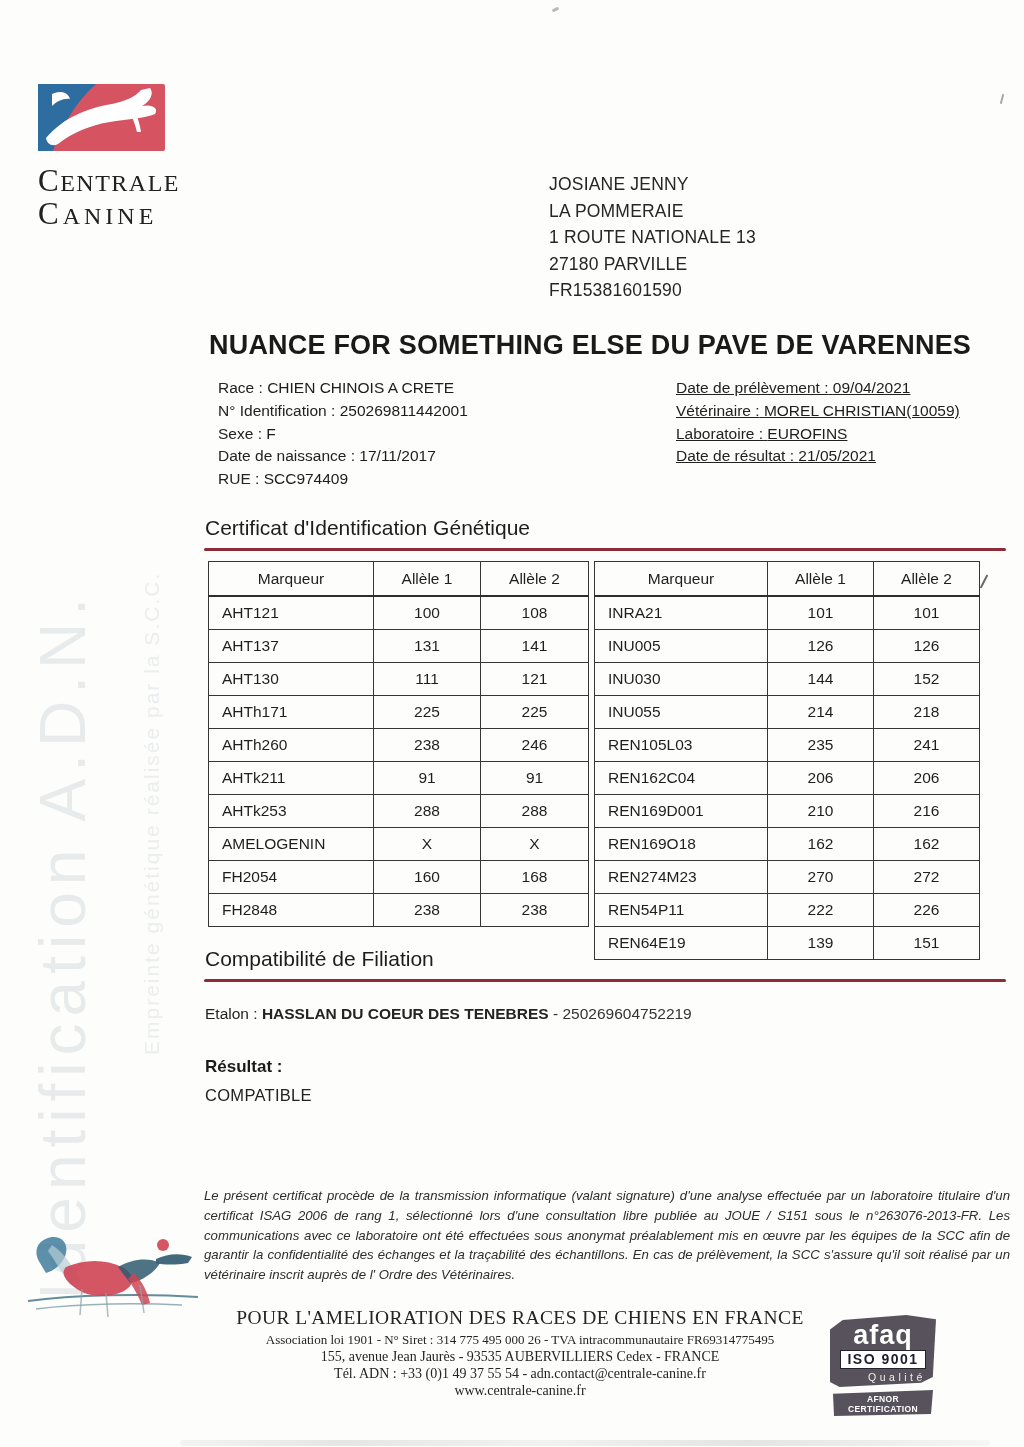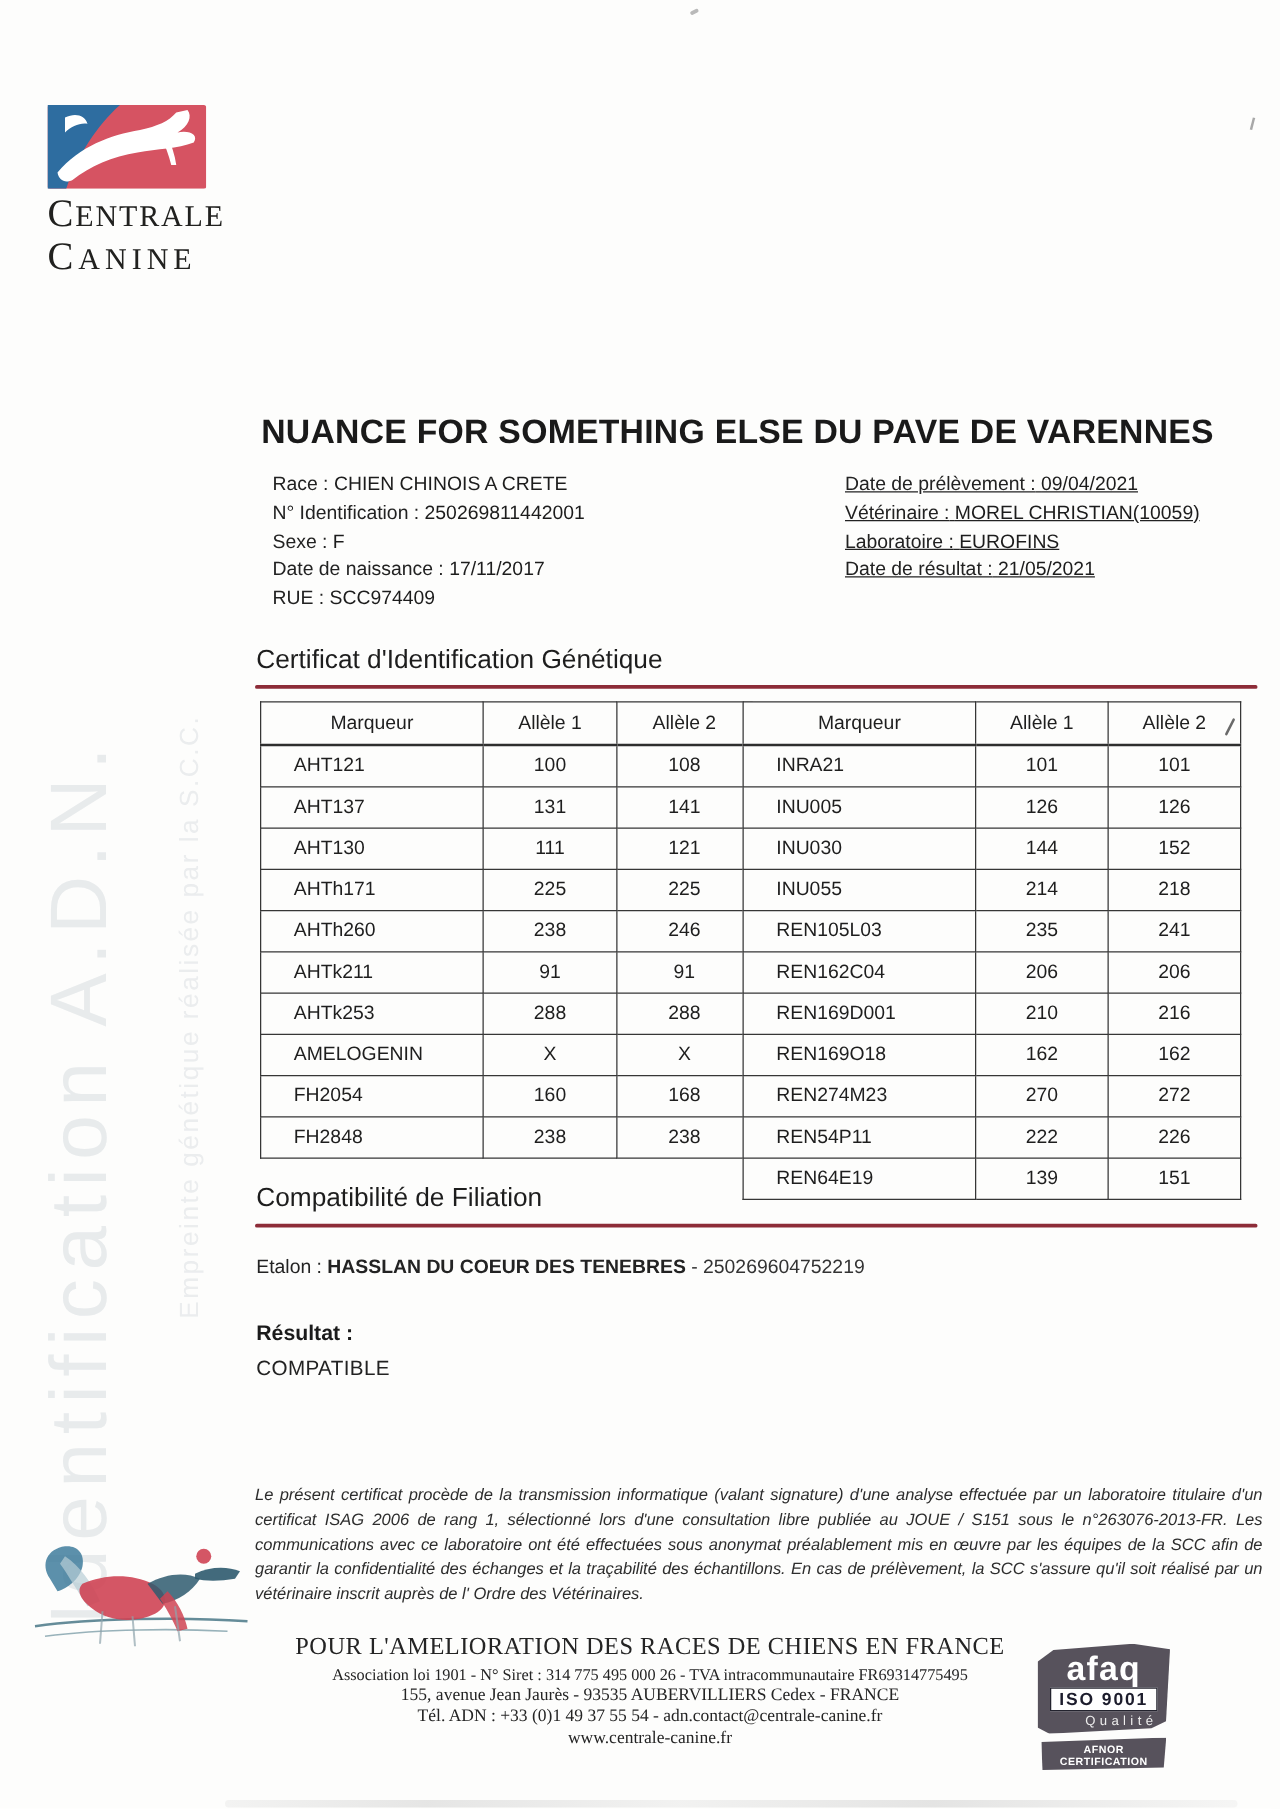--- a/index.html
+++ b/index.html
@@ -15,21 +15,21 @@
 
   
   .wm{position:absolute;transform-origin:0 0;transform:rotate(-90deg);white-space:nowrap;pointer-events:none;}
   .wm-main{left:26px;top:1300px;font-size:64px;font-weight:400;letter-spacing:7px;color:rgba(198,204,210,0.38);}
   .wm-sub{left:140px;top:1055px;font-size:21px;letter-spacing:2px;color:rgba(200,206,212,0.34);}
 
   
   .logo{position:absolute;left:38px;top:84px;width:150px;}
   .logo svg{display:block;}
   .logo-word{font-family:"Liberation Serif", serif;color:#21211f;line-height:1.08;}
-  .logo-word.w1{font-size:24px;letter-spacing:1.5px;margin-top:3px;}
+  .logo-word.w1{font-size:24px;letter-spacing:1.5px;margin-top:13px;}
   .logo-word.w2{font-size:24px;letter-spacing:4px;}
   .logo-word::first-letter{font-size:31px;}
 
   
   .recipient{position:absolute;left:549px;top:171px;font-size:17.5px;line-height:26.5px;color:#262626;letter-spacing:0.2px;}
 
   
   .dog-title{position:absolute;left:209px;top:330px;margin:0;font-size:27px;font-weight:600;letter-spacing:0.2px;color:#1a1a1a;white-space:nowrap;}
   .id-col{position:absolute;top:377px;font-size:15.5px;line-height:22.8px;color:#222;}
   .id-left{left:218px;}
@@ -45,21 +45,21 @@
   .r-genetic{top:548px;}
   .r-filiation{top:979px;}
 
   
   table.gtable{position:absolute;top:561px;border-collapse:collapse;font-size:15.5px;color:#1e1e1e;background:#fdfdfc;}
   .gtable-left{left:208px;}
   .gtable-right{left:594px;}
   .gtable th,.gtable td{border:1.5px solid #363636;}
   .gtable th{height:31px;font-weight:400;text-align:center;border-bottom:2.5px solid #2e2e2e;}
   .gtable td{height:30px;}
-  .gtable td.marker{padding-left:26px;text-align:left;}
+  .gtable td.marker{padding-left:13px;text-align:left;}
   .gtable td.allele{text-align:center;}
   .gtable-left th.c-marker,.gtable-left td.marker{width:150px;}
   .gtable-left th.c-a1,.gtable-left td.a1{width:104px;}
   .gtable-left th.c-a2,.gtable-left td.a2{width:105px;}
   .gtable-right th.c-marker,.gtable-right td.marker{width:158px;}
   .gtable-right th.c-a1,.gtable-right td.a1{width:103px;}
   .gtable-right th.c-a2,.gtable-right td.a2{width:103px;}
 
   
   .parents{position:absolute;left:205px;top:1002px;font-size:15.5px;line-height:23.5px;color:#232323;}
@@ -106,20 +106,32 @@
       <rect x="0" y="0" width="127" height="67" rx="2" fill="#d65362"></rect>
       <path d="M0 0 H58 C40 16 24 40 15 67 H0 Z" fill="#2e6da0"></path>
       <path d="M8 54 C26 33 50 24 74 20 C88 17 97 13 103 6 L112 4 C116 9 113 17 104 22 C114 20 121 24 117 30 C104 35 88 35 72 38 C52 41 34 49 20 60 C14 63 9 60 8 54 Z" fill="#ffffff"></path>
       <path d="M14 10 C22 6 30 8 32 15 C26 14 19 17 14 22 Z" fill="#ffffff"></path>
       <path d="M96 24 C99 32 102 40 103 48 L99 48 C97 40 94 32 91 26 Z" fill="#ffffff"></path>
     </svg>
     <div class="logo-word w1">CENTRALE</div>
     <div class="logo-word w2">CANINE</div>
   </div>
 
+  <div class="recipient">
+
+      <div class="recipient-line">JOSIANE JENNY</div>
+
+      <div class="recipient-line">LA POMMERAIE</div>
+
+      <div class="recipient-line">1 ROUTE NATIONALE 13</div>
+
+      <div class="recipient-line">27180 PARVILLE</div>
+
+      <div class="recipient-line">FR15381601590</div>
+    </div>
 
   <h1 class="dog-title">NUANCE FOR SOMETHING ELSE DU PAVE DE VARENNES</h1>
 
   <div class="id-col id-left">
 
       <div class="field">
         <span class="flabel">Race :</span>
         <span class="fvalue">CHIEN CHINOIS A CRETE</span>
       </div>
 

